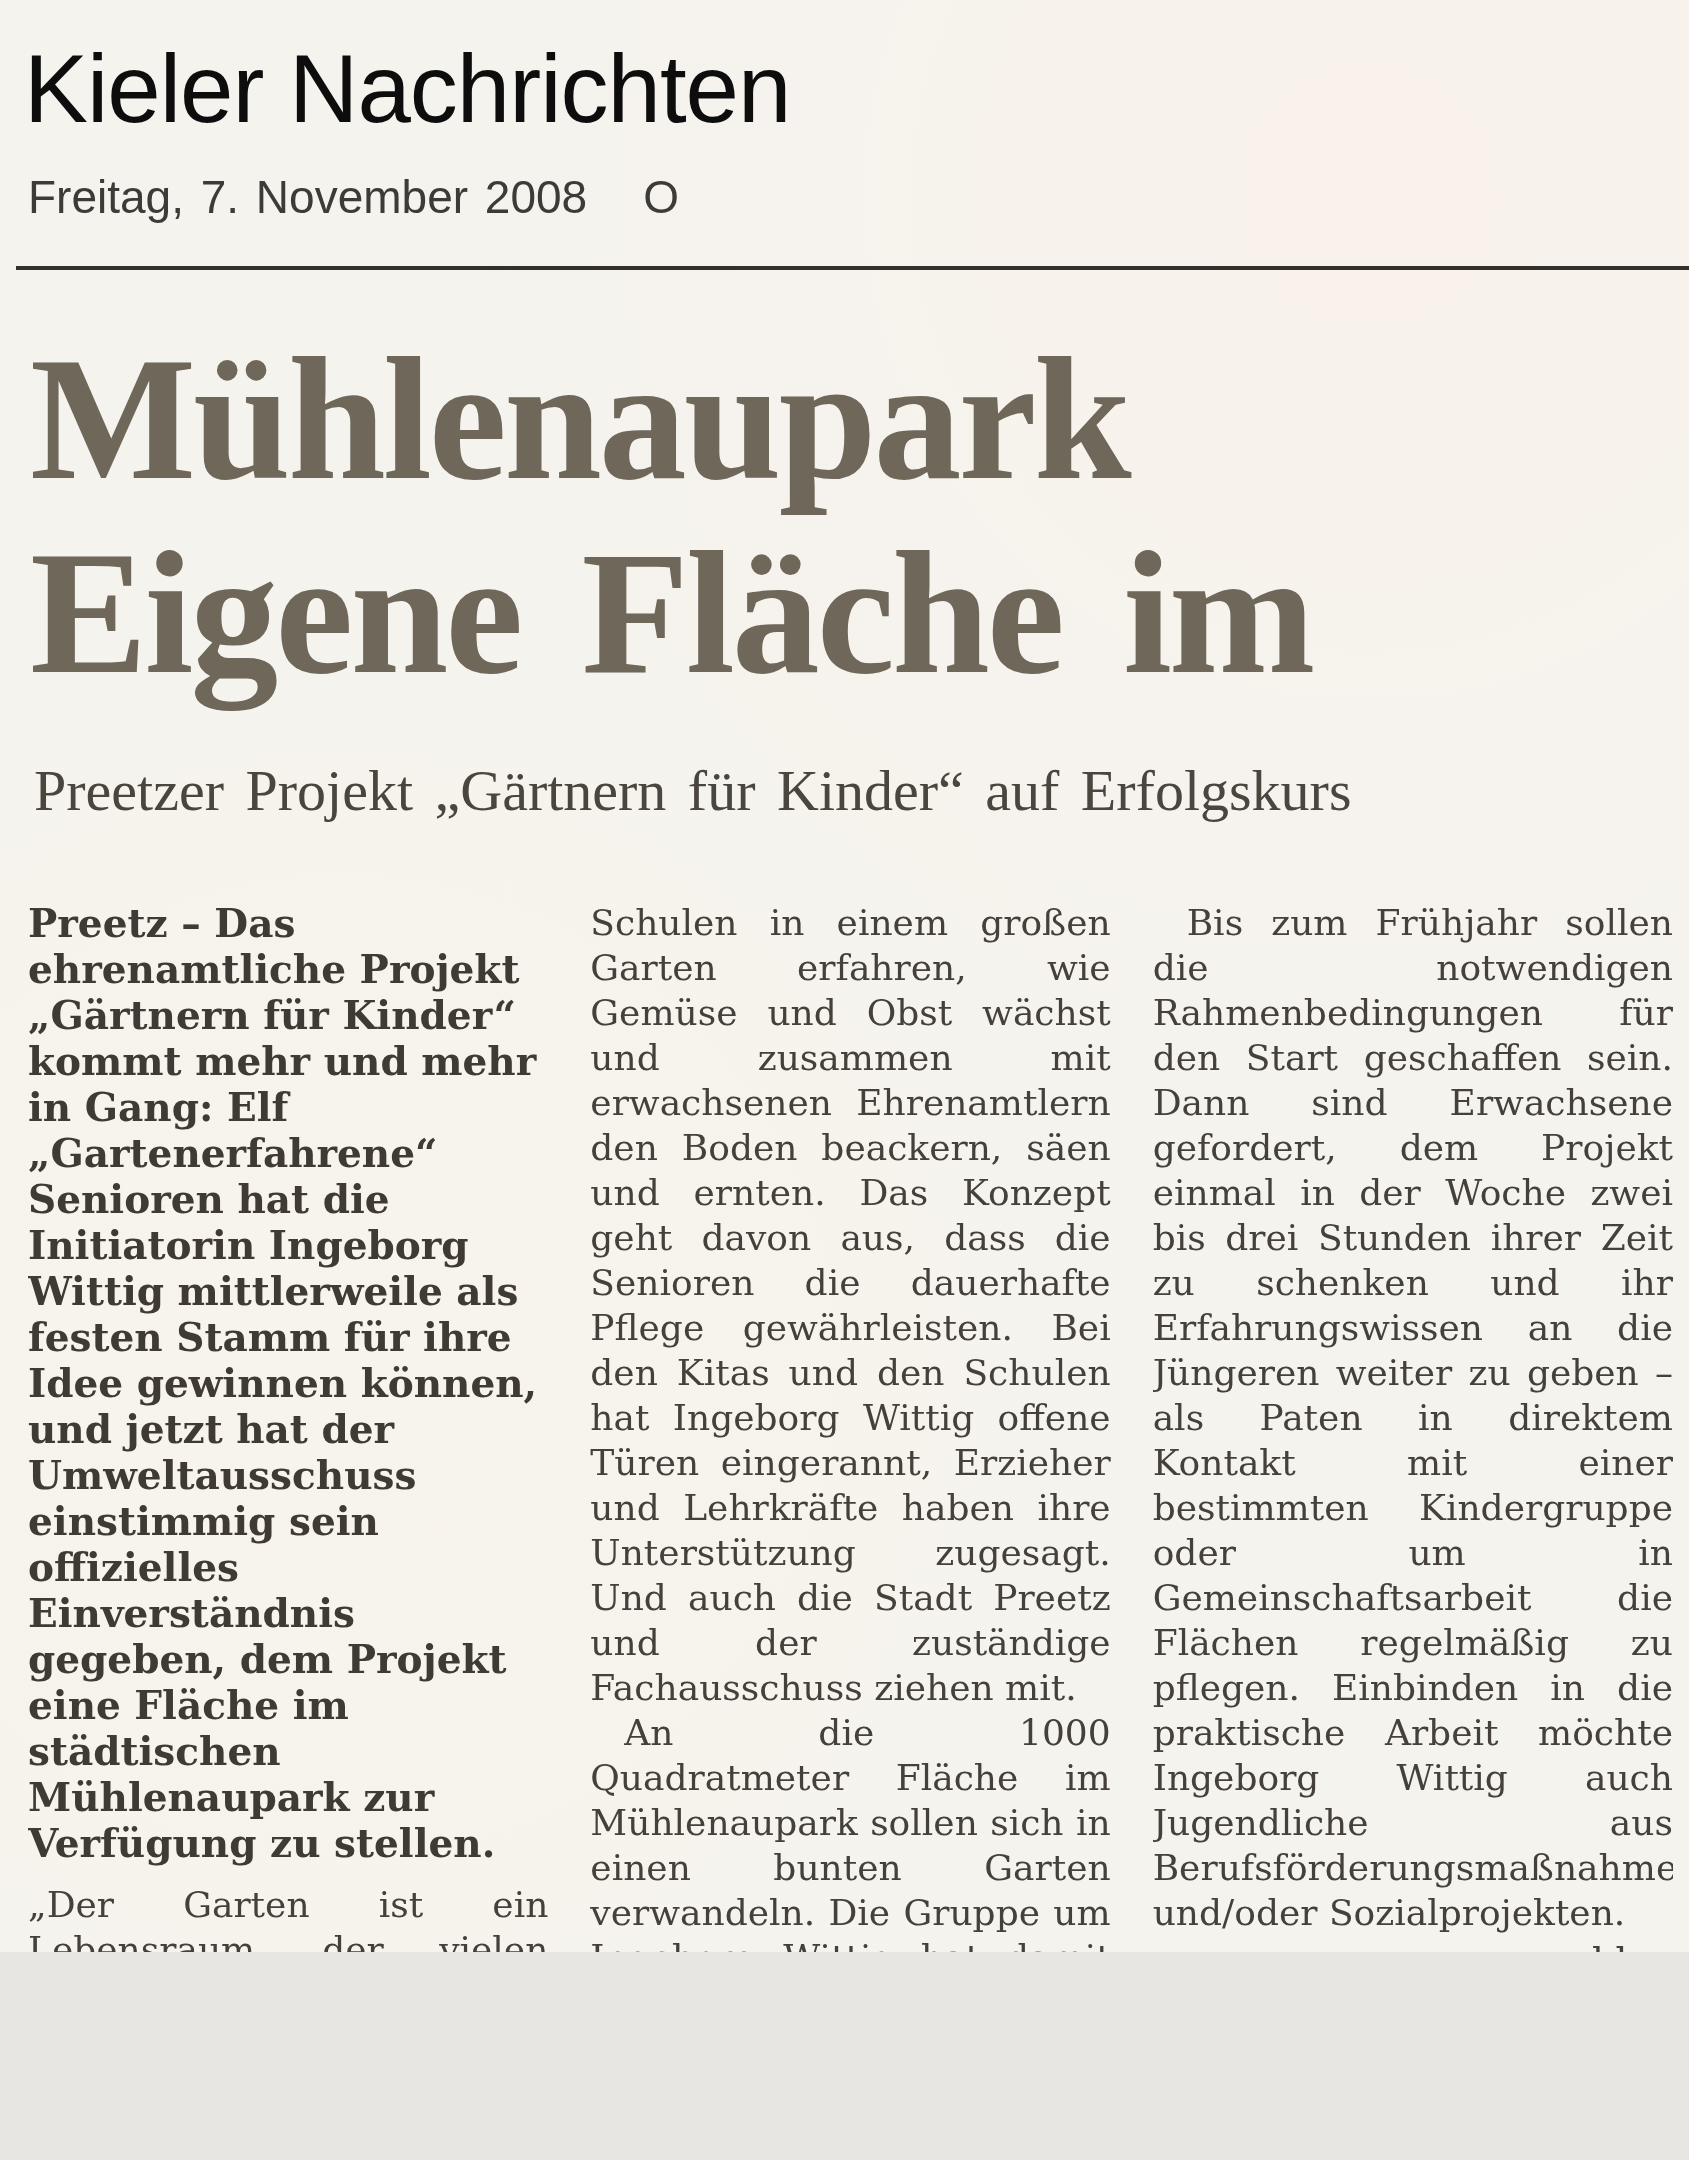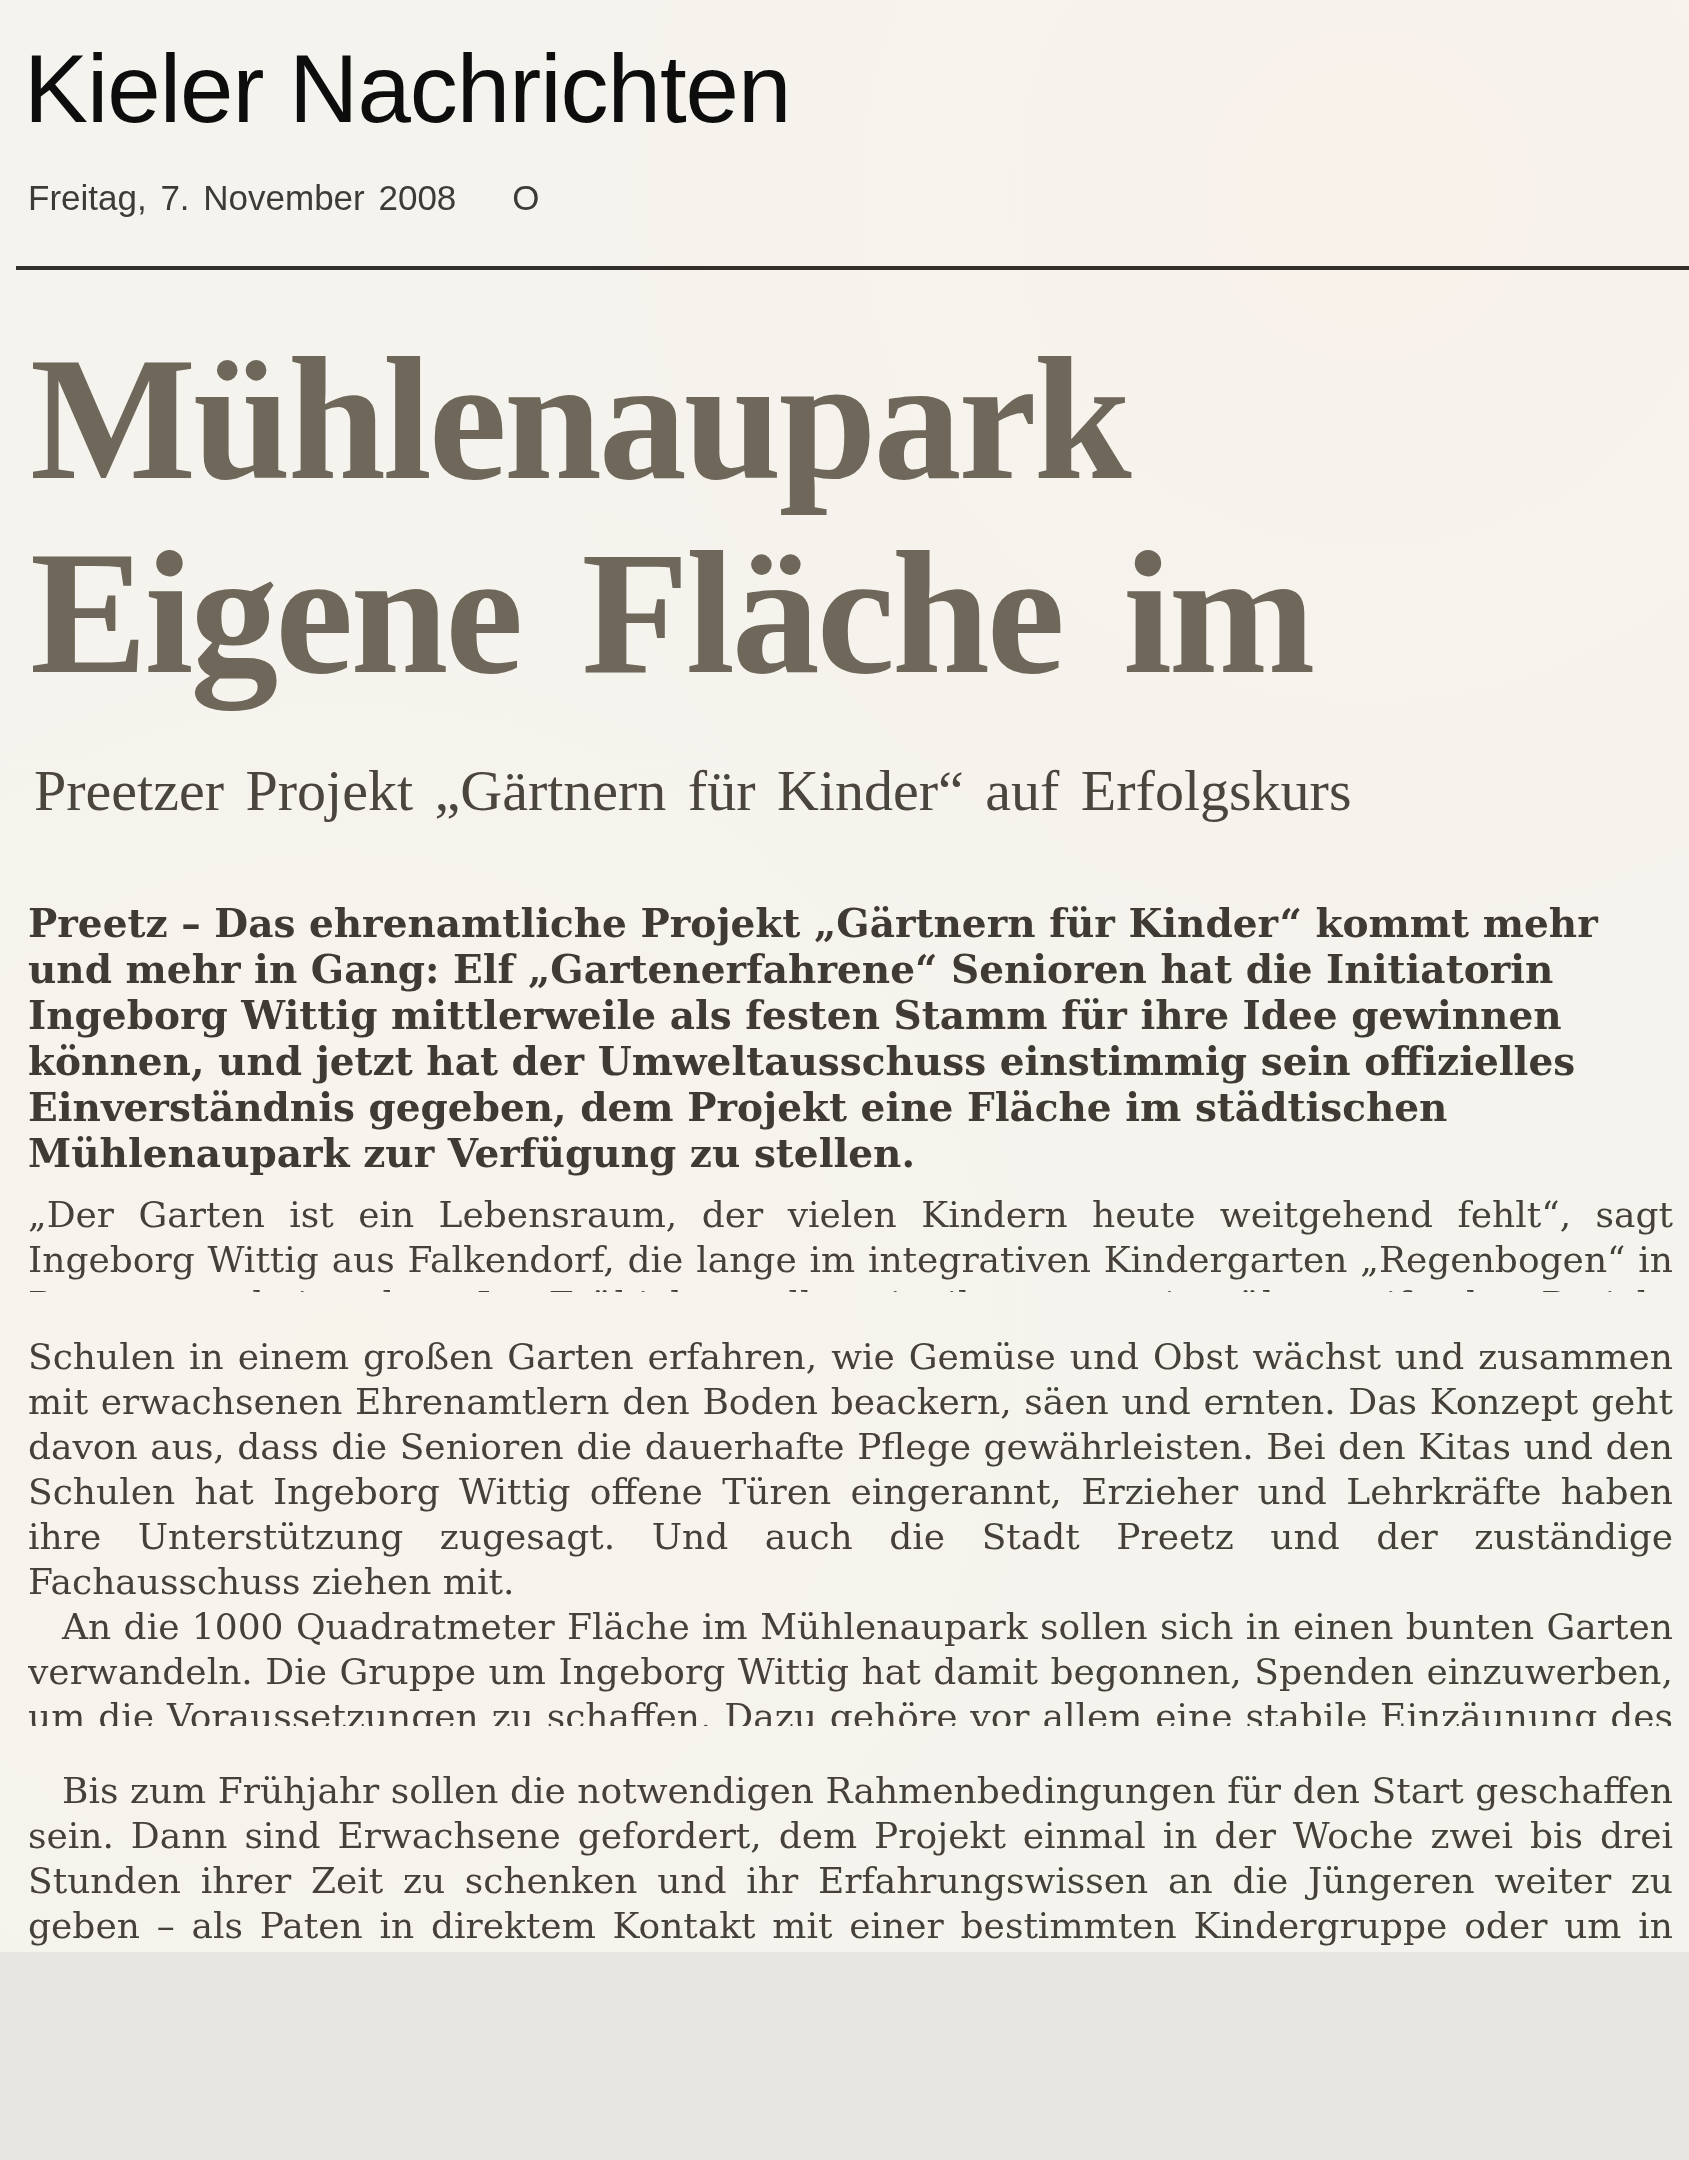--- a/index.html
+++ b/index.html
@@ -16,21 +16,21 @@
   }
   .masthead{
     position:absolute;left:24px;top:34px;
     font-family:"Liberation Sans",sans-serif;
     font-size:96px;font-weight:400;color:#0d0d0d;
     letter-spacing:-1px;white-space:nowrap;
   }
   .dateline{
     position:absolute;left:28px;top:178px;
     font-family:"Liberation Sans",sans-serif;
-    font-size:35px;line-height:39px;color:#3d3b37;
+    font-size:46px;line-height:39px;color:#3d3b37;
     word-spacing:4px;
   }
   .edition-mark{margin-left:56px;}
   .rule{
     position:absolute;left:16px;right:0;top:266px;height:4px;
     background:#33302b;
   }
   .headline{
     position:absolute;left:30px;top:322px;margin:0;
     font-family:"Liberation Serif","DejaVu Serif",serif;
@@ -40,21 +40,21 @@
   }
   .headline .hl-line{display:block;}
   .subheadline{
     position:absolute;left:34px;top:758px;margin:0;
     font-family:"Liberation Serif","DejaVu Serif",serif;
     font-weight:400;font-size:58px;line-height:66px;
     color:#4a453d;word-spacing:7px;white-space:nowrap;text-align:right;
   }
   .columns{
     position:absolute;left:28px;top:900px;width:1645px;height:1260px;
-    display:flex;gap:42px;flex-direction:column;
+    display:flex;gap:42px;
   }
   .col{
     flex:1;min-width:0;
     font-family:"DejaVu Serif","Liberation Serif",serif;
     font-size:36px;line-height:45px;color:#45403a;
     text-align:justify;hyphens:auto;-webkit-hyphens:auto;
     overflow:hidden;
   }
   .col p{margin:0;}
   p.lead{

